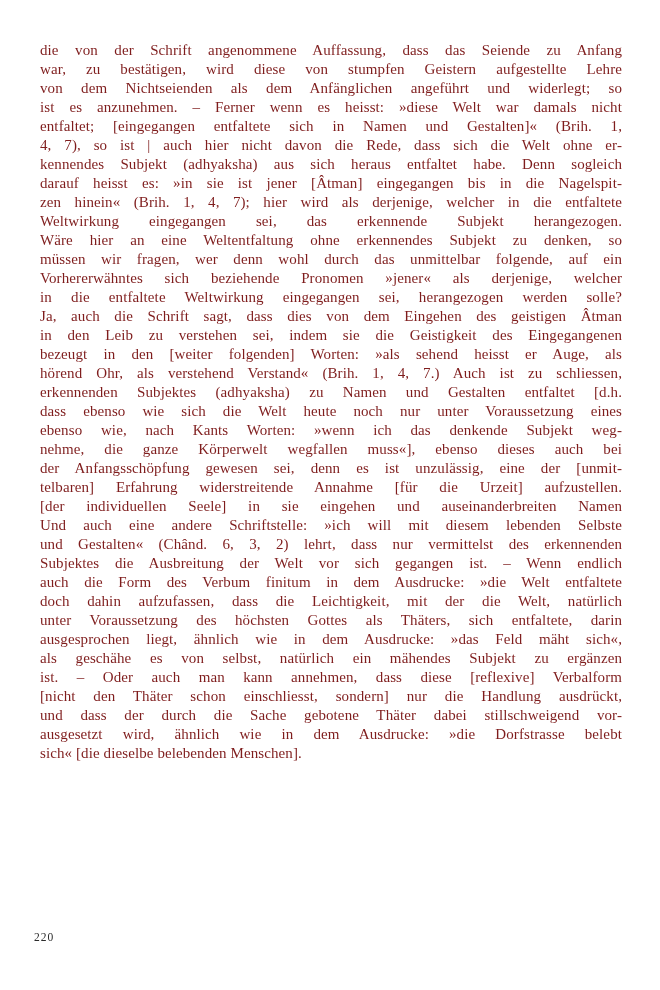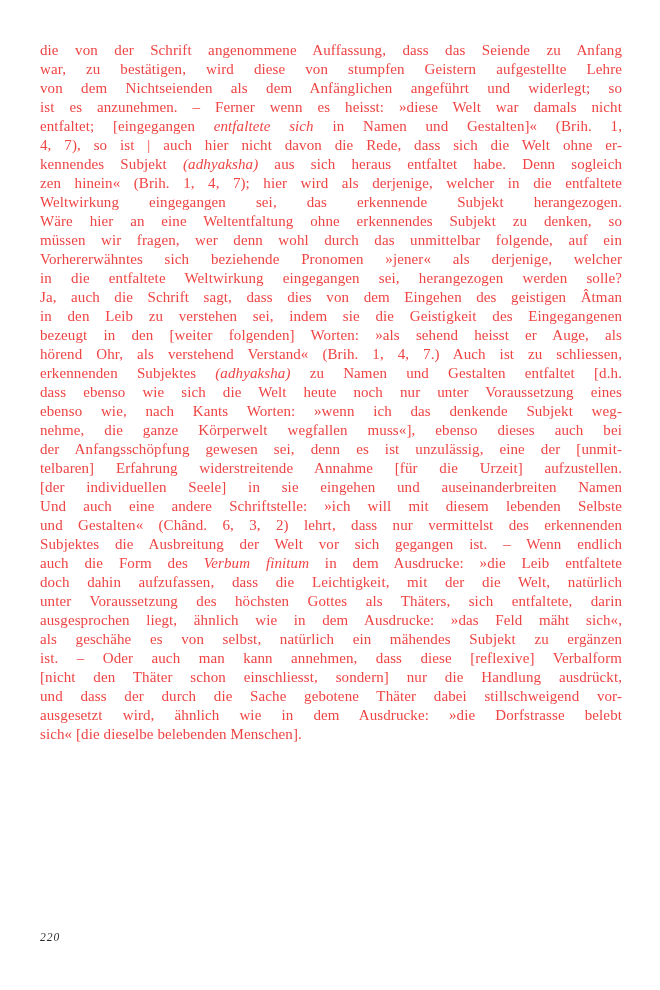--- a/index.html
+++ b/index.html
@@ -17,80 +17,79 @@
   .page {
     position: absolute;
     inset: 0;
     background: #ffffff;
   }
   .text-block {
     position: absolute;
     top: 41px;
     left: 40px;
     right: 38px;
-    color: #ef4444;
+    color: #7f1d1d;
     font-size: 15px;
     line-height: 19px;
     letter-spacing: 0.1px;
   }
   .line {
     text-align: justify;
     text-align-last: justify;
     white-space: nowrap;
     height: 19px;
   }
   .line.last {
     text-align-last: left;
   }
   .em {
-    font-style: italic;
   }
   .page-number {
     position: absolute;
-    left: 40px;
+    left: 34px;
     top: 931px;
     font-size: 11.5px;
     color: #2b2b2b;
     letter-spacing: 1px;
-    font-style: italic;
   }
 </style>
 </head>
 <body>
 
 <div class="page">
   <div class="text-block">
       <div class="line"><span>die von der Schrift angenommene Auffassung, dass das Seiende zu Anfang</span></div>
       <div class="line"><span>war, zu bestätigen, wird diese von stumpfen Geistern aufgestellte Lehre</span></div>
       <div class="line"><span>von dem Nichtseienden als dem Anfänglichen angeführt und widerlegt; so</span></div>
       <div class="line"><span>ist es anzunehmen. – Ferner wenn es heisst: »diese Welt war damals nicht</span></div>
       <div class="line"><span>entfaltet; [eingegangen </span><span class="em">entfaltete sich</span><span> in Namen und Gestalten]« (Brih. 1,</span></div>
       <div class="line"><span>4, 7), so ist | auch hier nicht davon die Rede, dass sich die Welt ohne er-</span></div>
       <div class="line"><span>kennendes Subjekt </span><span class="em">(adhyaksha)</span><span> aus sich heraus entfaltet habe. Denn sogleich</span></div>
+      <div class="line"><span>darauf heisst es: »in sie ist jener [Âtman] eingegangen bis in die Nagelspit-</span></div>
       <div class="line"><span>zen hinein« (Brih. 1, 4, 7); hier wird als derjenige, welcher in die entfaltete</span></div>
       <div class="line"><span>Weltwirkung eingegangen sei, das erkennende Subjekt herangezogen.</span></div>
       <div class="line"><span>Wäre hier an eine Weltentfaltung ohne erkennendes Subjekt zu denken, so</span></div>
       <div class="line"><span>müssen wir fragen, wer denn wohl durch das unmittelbar folgende, auf ein</span></div>
       <div class="line"><span>Vorhererwähntes sich beziehende Pronomen »jener« als derjenige, welcher</span></div>
       <div class="line"><span>in die entfaltete Weltwirkung eingegangen sei, herangezogen werden solle?</span></div>
       <div class="line"><span>Ja, auch die Schrift sagt, dass dies von dem Eingehen des geistigen Âtman</span></div>
       <div class="line"><span>in den Leib zu verstehen sei, indem sie die Geistigkeit des Eingegangenen</span></div>
       <div class="line"><span>bezeugt in den [weiter folgenden] Worten: »als sehend heisst er Auge, als</span></div>
       <div class="line"><span>hörend Ohr, als verstehend Verstand« (Brih. 1, 4, 7.) Auch ist zu schliessen,</span></div>
       <div class="line"><span>erkennenden Subjektes </span><span class="em">(adhyaksha)</span><span> zu Namen und Gestalten entfaltet [d.h.</span></div>
       <div class="line"><span>dass ebenso wie sich die Welt heute noch nur unter Voraussetzung eines</span></div>
       <div class="line"><span>ebenso wie, nach Kants Worten: »wenn ich das denkende Subjekt weg-</span></div>
       <div class="line"><span>nehme, die ganze Körperwelt wegfallen muss«], ebenso dieses auch bei</span></div>
       <div class="line"><span>der Anfangsschöpfung gewesen sei, denn es ist unzulässig, eine der [unmit-</span></div>
       <div class="line"><span>telbaren] Erfahrung widerstreitende Annahme [für die Urzeit] aufzustellen.</span></div>
       <div class="line"><span>[der individuellen Seele] in sie eingehen und auseinanderbreiten Namen</span></div>
       <div class="line"><span>Und auch eine andere Schriftstelle: »ich will mit diesem lebenden Selbste</span></div>
       <div class="line"><span>und Gestalten« (Chând. 6, 3, 2) lehrt, dass nur vermittelst des erkennenden</span></div>
       <div class="line"><span>Subjektes die Ausbreitung der Welt vor sich gegangen ist. – Wenn endlich</span></div>
-      <div class="line"><span>auch die Form des </span><span class="em">Verbum finitum</span><span> in dem Ausdrucke: »die Leib entfaltete</span></div>
+      <div class="line"><span>auch die Form des </span><span class="em">Verbum finitum</span><span> in dem Ausdrucke: »die Welt entfaltete</span></div>
       <div class="line"><span>doch dahin aufzufassen, dass die Leichtigkeit, mit der die Welt, natürlich</span></div>
       <div class="line"><span>unter Voraussetzung des höchsten Gottes als Thäters, sich entfaltete, darin</span></div>
       <div class="line"><span>ausgesprochen liegt, ähnlich wie in dem Ausdrucke: »das Feld mäht sich«,</span></div>
       <div class="line"><span>als geschähe es von selbst, natürlich ein mähendes Subjekt zu ergänzen</span></div>
       <div class="line"><span>ist. – Oder auch man kann annehmen, dass diese [reflexive] Verbalform</span></div>
       <div class="line"><span>[nicht den Thäter schon einschliesst, sondern] nur die Handlung ausdrückt,</span></div>
       <div class="line"><span>und dass der durch die Sache gebotene Thäter dabei stillschweigend vor-</span></div>
       <div class="line"><span>ausgesetzt wird, ähnlich wie in dem Ausdrucke: »die Dorfstrasse belebt</span></div>
       <div class="line last"><span>sich« [die dieselbe belebenden Menschen].</span></div>
     </div>

